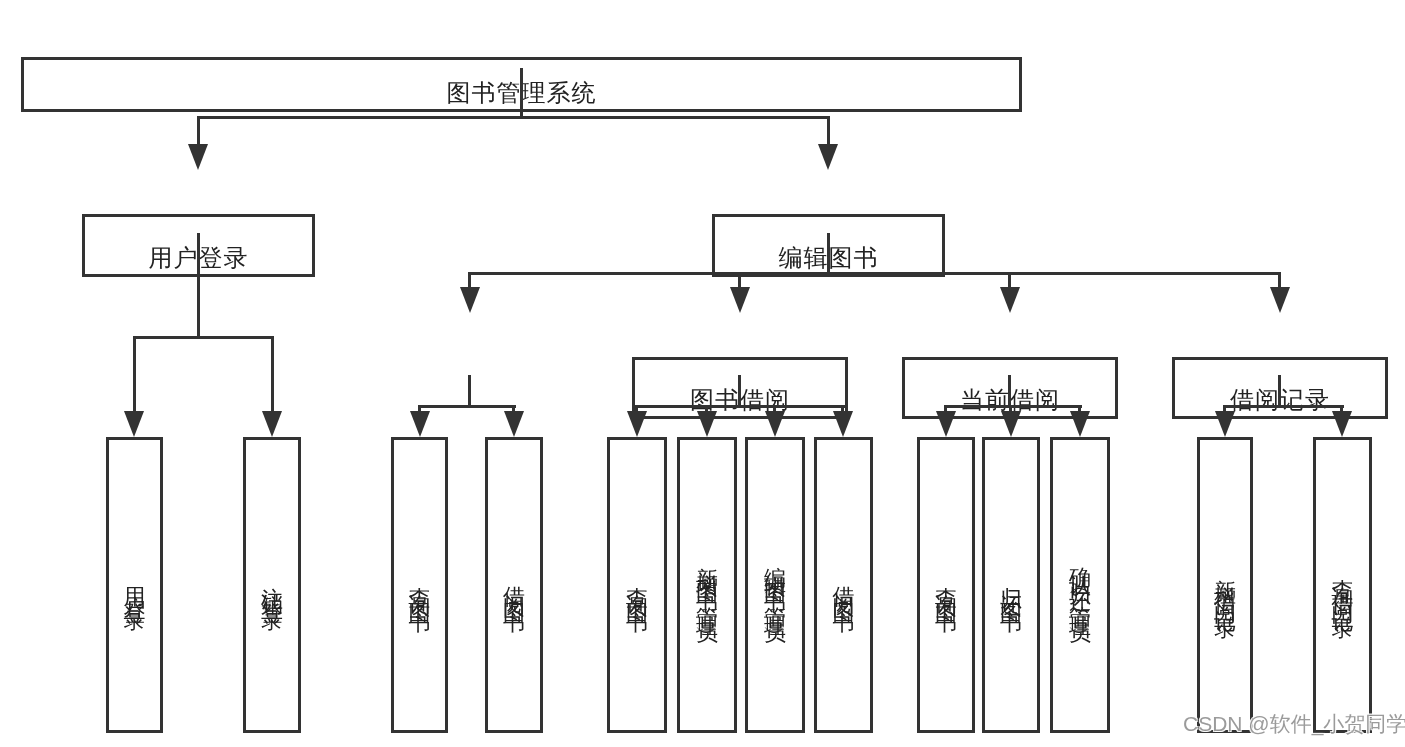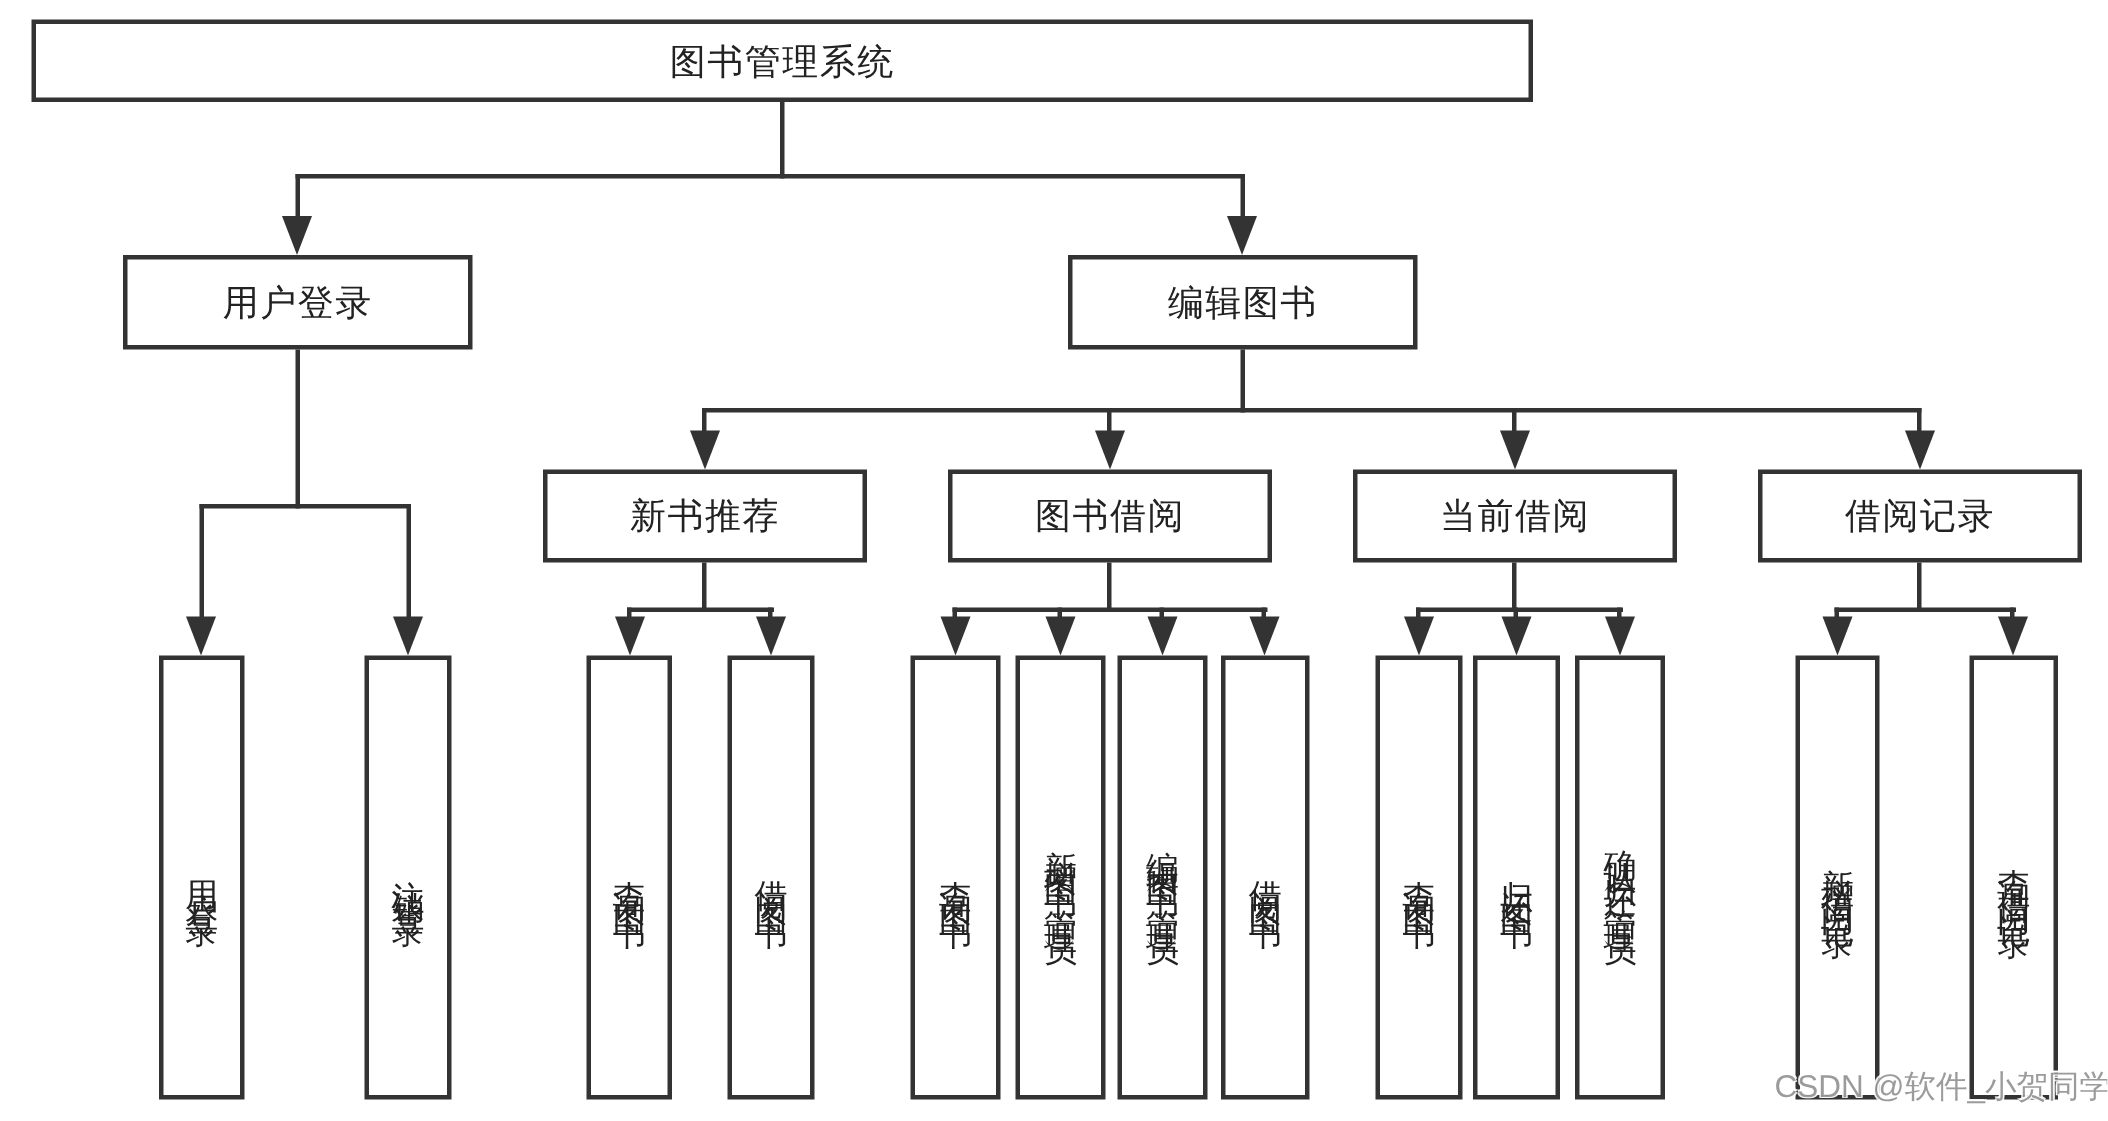--- a/index.html
+++ b/index.html
@@ -2,21 +2,21 @@
 <html><head>
 <meta charset="utf-8">
 <style>
   html,body{margin:0;padding:0;background:#fff;}
   #stage{
     position:relative;width:1405px;height:747px;background:#ffffff;overflow:hidden;
     font-family:"Liberation Sans","DejaVu Sans",sans-serif;color:#222;
   }
   .box{
     position:absolute;box-sizing:border-box;border:3px solid #333;background:#fff;
-    display:flex;align-items:center;justify-content:center;
+    display:flex;align-items:flex-end;justify-content:center;margin-top:44px;
   }
   .box span{font-size:24px;color:#222;letter-spacing:1px;white-space:nowrap;}
   .root{left:21px;top:13px;width:1001px;height:55px;}
   .l2{top:170px;width:233px;height:63px;}
   .l3{top:313px;width:216px;height:62px;}
   .vbox{top:437px;height:296px;position:absolute;box-sizing:border-box;border:3px solid #333;background:#fff;
     display:flex;align-items:center;justify-content:center;}
   .vtext{
     writing-mode:vertical-rl;text-orientation:mixed;
     font-size:22px;color:#222;letter-spacing:8px;line-height:1;white-space:nowrap;
@@ -66,23 +66,20 @@
   <div class="h" style="left:468px;top:272px;width:813px"></div>
   <div class="v" style="left:468px;top:272px;height:18px"></div>
   <div class="arrow" style="left:460px;top:287px"></div>
   <div class="v" style="left:738px;top:272px;height:18px"></div>
   <div class="arrow" style="left:730px;top:287px"></div>
   <div class="v" style="left:1008px;top:272px;height:18px"></div>
   <div class="arrow" style="left:1000px;top:287px"></div>
   <div class="v" style="left:1278px;top:272px;height:18px"></div>
   <div class="arrow" style="left:1270px;top:287px"></div>
 
-  <div class="box l3" style="left:362px">
-    <span>新书推荐</span>
-  </div>
   <div class="box l3" style="left:902px">
     <span>当前借阅</span>
   </div>
   <div class="box l3" style="left:632px">
     <span>图书借阅</span>
   </div>
   <div class="box l3" style="left:1172px">
     <span>借阅记录</span>
   </div>
 

